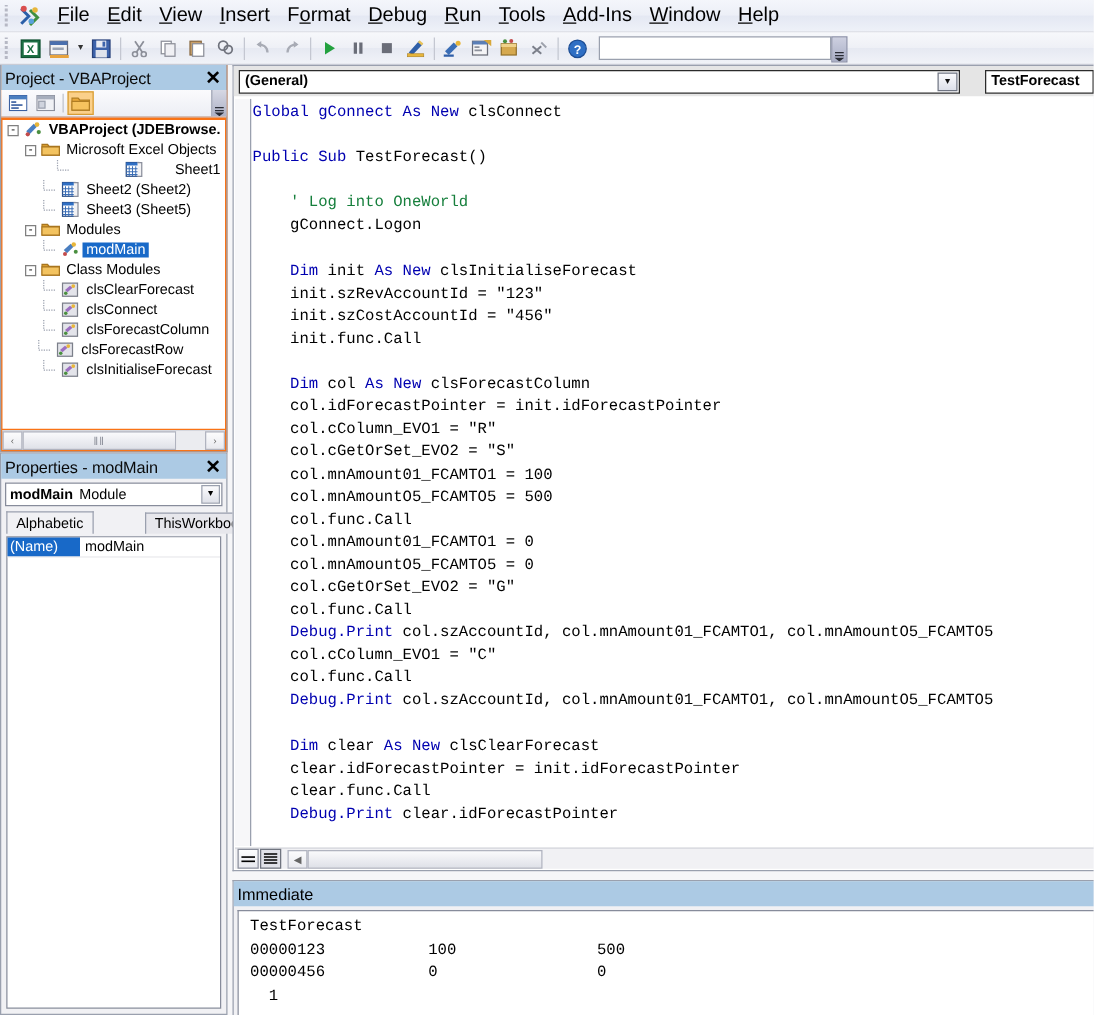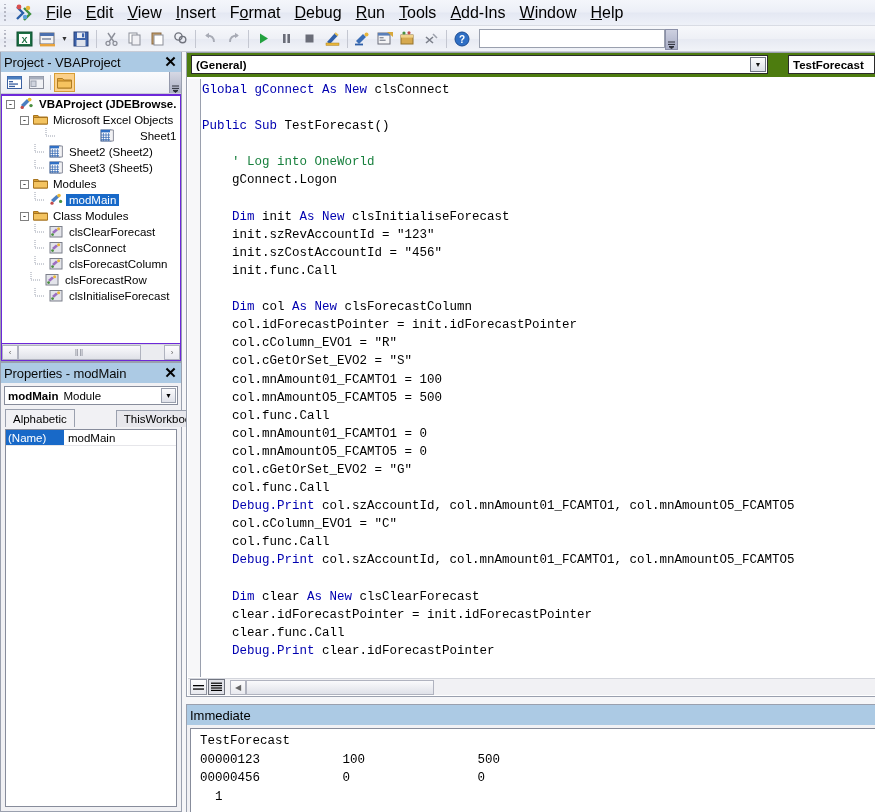--- a/index.html
+++ b/index.html
@@ -59,21 +59,21 @@
   .tb-combo-grip {
     position: absolute; right: -14px; top: -1px; width: 13px; height: 21px;
     background: linear-gradient(to bottom,#cdd0e0,#a9aec6);
     border: 1px solid #8b90a8;
     display: flex; align-items: flex-end; justify-content: center;
   }
 
   
   .panel-projexp {
     position: absolute; left: 0; top: 52px; width: 182px; height: 310px;
-    background: #6d28d9; border: 1px solid #9aa0ae; border-top: none;
+    background: #f97316; border: 1px solid #9aa0ae; border-top: none;
   }
   .panel-title {
     height: 20px; background: #accae4;
     display: flex; align-items: center; justify-content: space-between;
     padding: 0 2px 0 3px;
     font-size: 13px; color: #0a0a0a;
   }
   .panel-title .ttl { font-size: 13px; letter-spacing: -0.1px; }
   .close-x {
     width: 17px; height: 17px; display: flex; align-items: center; justify-content: center;
@@ -162,22 +162,22 @@
     display: flex; align-items: center; flex: none;
   }
   .prop-val { flex: 1; padding-left: 4px; display: flex; align-items: center; background: #fff; }
 
   
   .codewin {
     position: absolute; left: 186px; top: 52px; right: 0; height: 645px;
     background: #fff; border: 1px solid #9aa0ae; border-right: none;
   }
   .code-head {
-    height: 24px; display: flex; gap: 20px;
-    background: #4d7c0f; padding: 2px 0 2px 4px;
+    height: 24px; display: flex; align-items: center; gap: 20px;
+    background: #e5e5e5; padding: 2px 0 2px 4px;
   }
   .cb-combo {
     height: 19px; background: #fff; border: 1px solid #2b2b2b;
     display: flex; align-items: center; padding-left: 4px;
     font-size: 11.5px; font-weight: bold; position: relative;
   }
   .cb-general { width: 598px; }
   .cb-proc { width: 90px; overflow: hidden; }
   .cb-dd {
     position: absolute; right: 1px; top: 1px; width: 16px; height: 15px;

